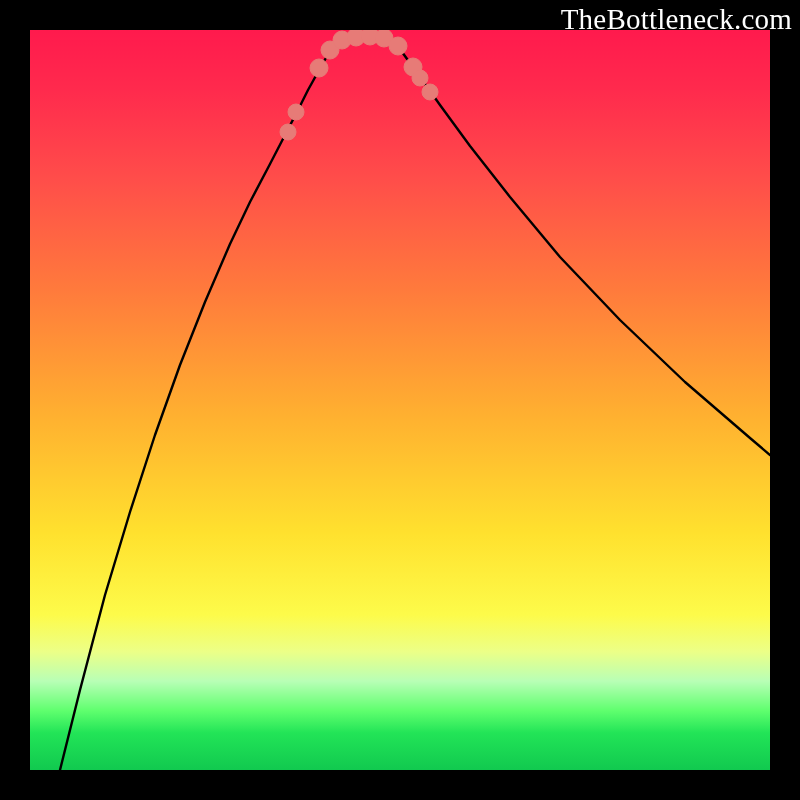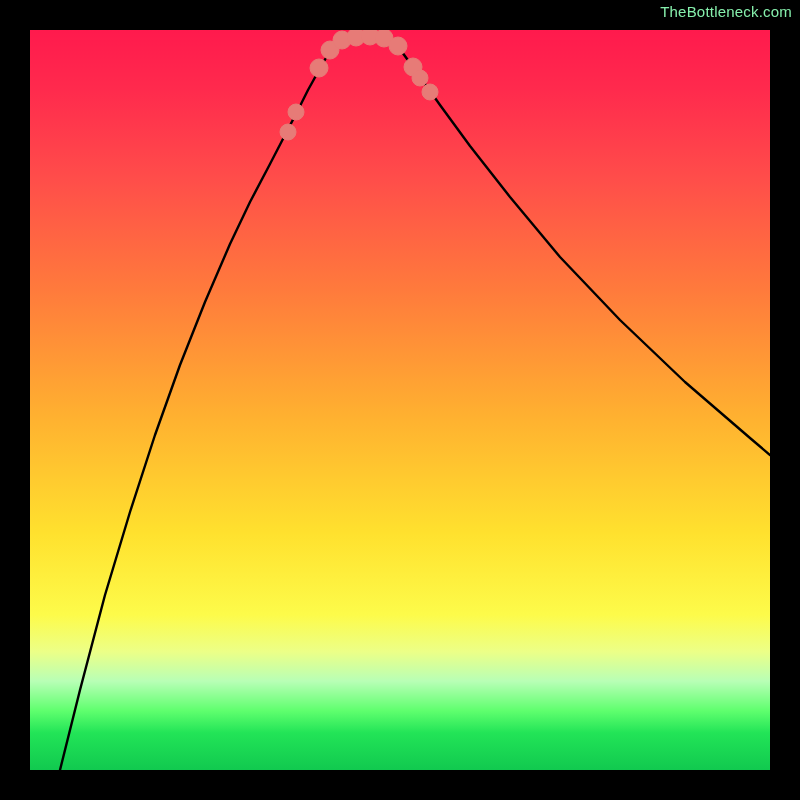--- a/index.html
+++ b/index.html
@@ -38,25 +38,25 @@
       #b8ffb6 88%,
       #5fff6e 92%,
       #22e457 95%,
       #11c94f 100%
     );
   }
   .watermark {
     position: absolute;
     top: 3px;
     right: 8px;
-    color: #86efac;
-    font-size: 15px;
+    color: #ffffff;
+    font-size: 29px;
     font-weight: 500;
     letter-spacing: 0.2px;
-    font-family: Liberation Sans, sans-serif;
+    font-family: Liberation Serif, serif;
   }
   svg {
     position: absolute;
     top: 0;
     left: 0;
   }
 </style>
 </head>
 <body>
 

